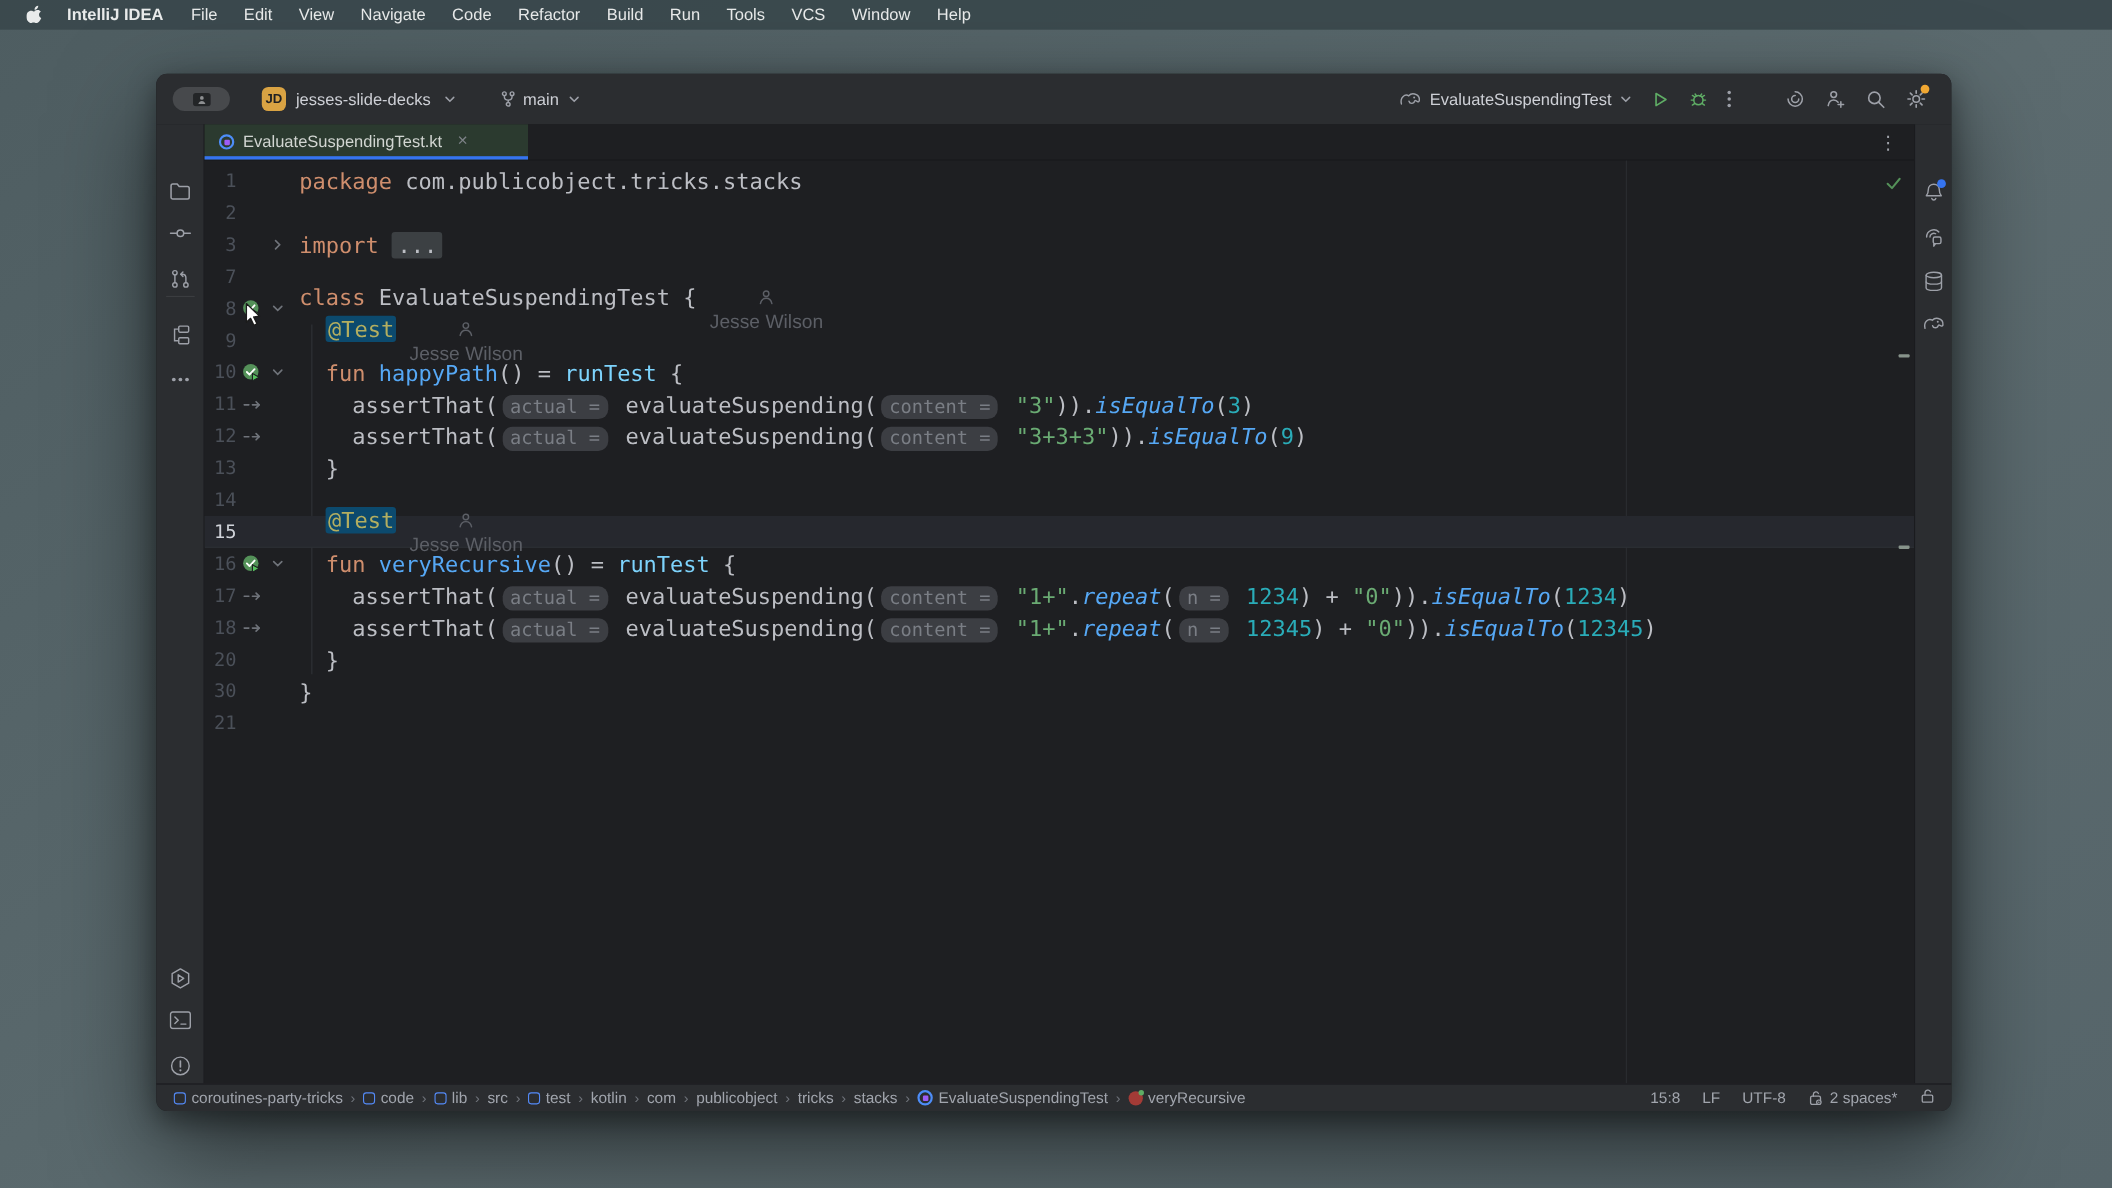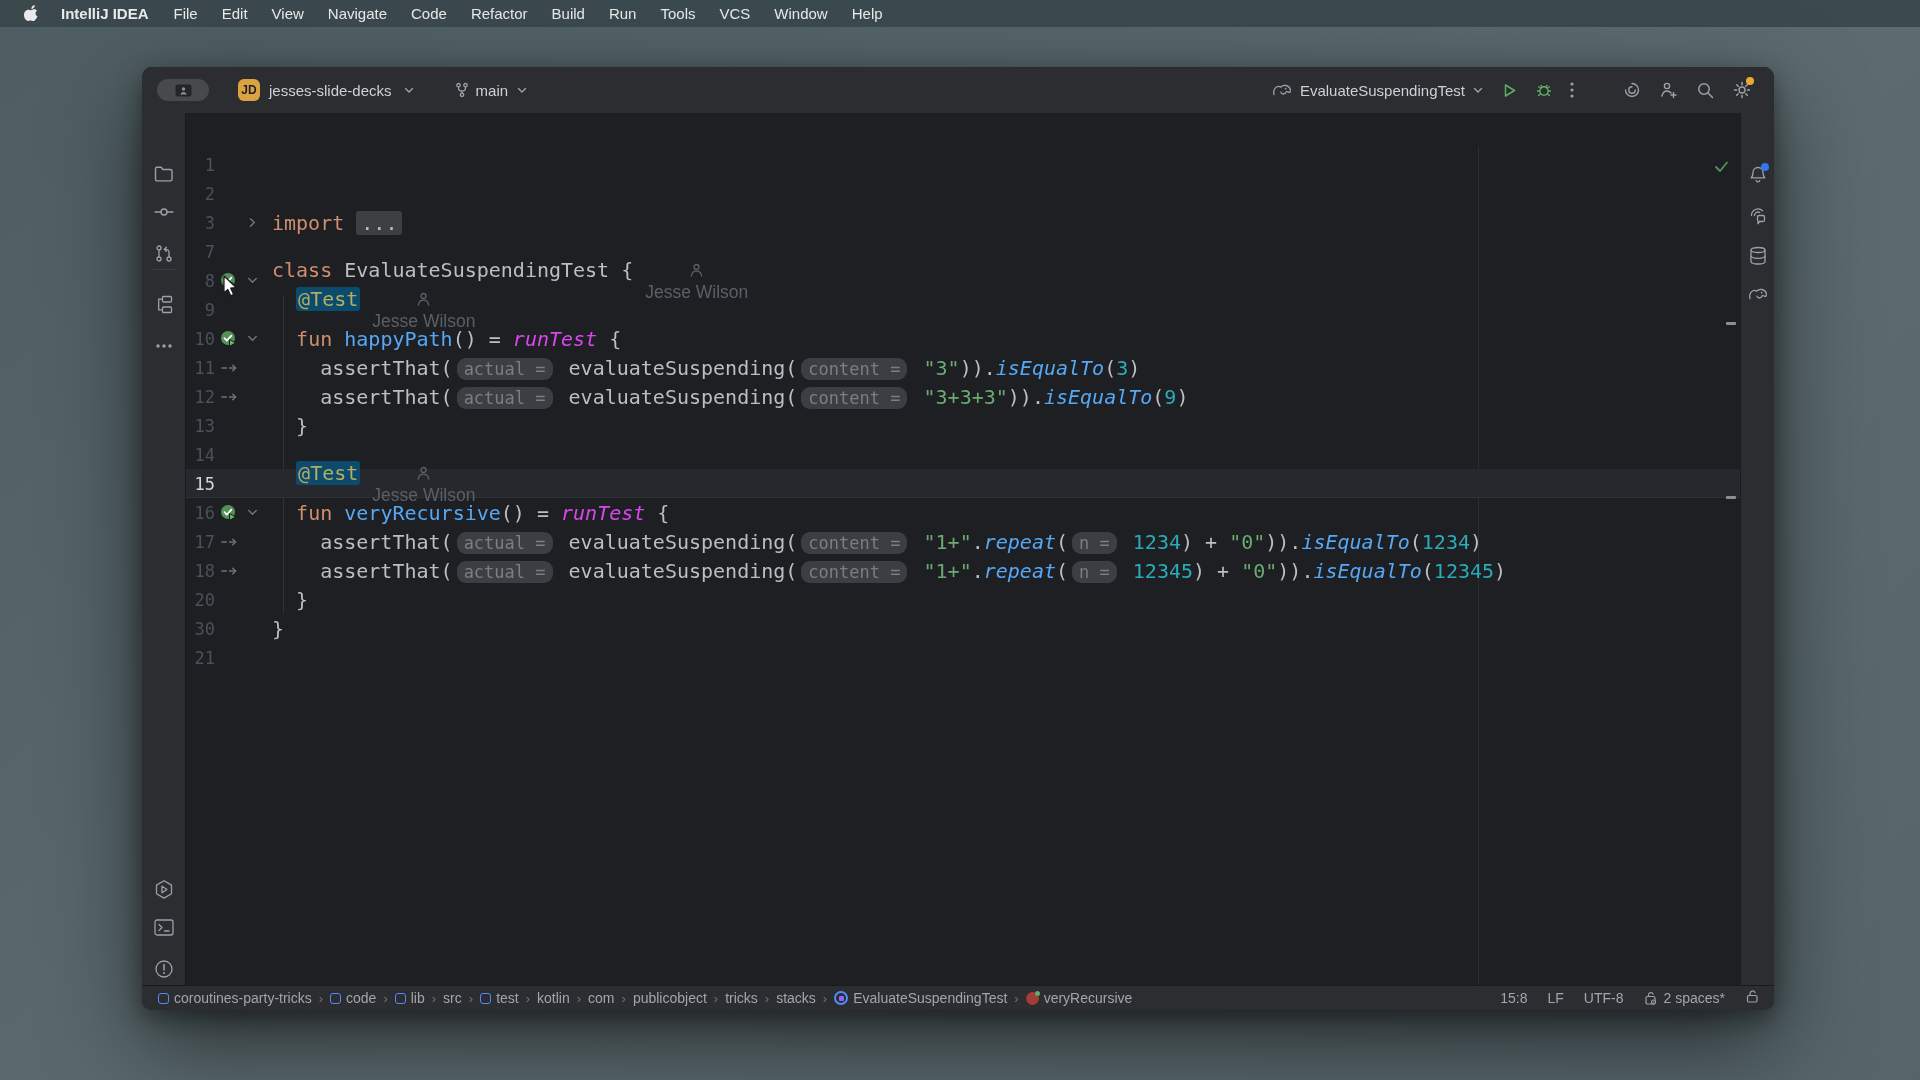--- a/index.html
+++ b/index.html
@@ -53,21 +53,21 @@
   .lines { position:absolute; left:0; top:4px; width:100%; }
   .crow { display:flex; height:29px; align-items:center; white-space:pre; }
   .crow.cur { background:#26282E; box-shadow:inset 0 -1px 0 #2E3136; }
   .ln { width:29px; text-align:right; color:#4B5059; font-size:17px; flex:none; }
   .crow.cur .ln { color:#D1D4DA; }
   .gi { width:28px; flex:none; display:flex; justify-content:center; align-items:center; }
   .gc { width:18px; flex:none; display:flex; justify-content:center; align-items:center; }
   .codeline { padding-left:11px; color:#BCBEC4; }
   .tk-kw { color:#CF8E6D; } .tk-pl { color:#BCBEC4; }
   .tk-fn { color:#56A8F5; } .tk-fnit { color:#56A8F5; font-style:italic;margin-top:44px; }
-  .tk-call { color:#d946ef; font-style:italic; }
+  .tk-call { color:#7dd3fc; }
   .tk-str { color:#6AAB73; } .tk-num { color:#2AACB8; }
   .tk-ann { color:#B3AE60; background:#0c4a6e; border-radius:3px; padding:0 2px; }
   .tk-chip { background:#3C3E43; color:#7A7E85; border-radius:9px; padding:1px 7px; font-size:17px; margin:0 4px; }
   .tk-fold { background:#3C4043; color:#BCBEC4; border-radius:3px; padding:0 5px; }
   .author { display:inline-flex; align-items:center; gap:5px; margin-left:12px; color:#5C5F66;
             font-family:"Liberation Sans", sans-serif; font-size:17.5px; font-style:normal;flex-direction:column; }
   .indent-guide { position:absolute; left:97px; top:149px; height:318px; width:1px; background:#2F3237; }
   .margin-guide { position:absolute; left:1292px; top:0; bottom:0; width:1px; background:#2B2D31; }
   .scroll-mark { position:absolute; left:1540px; width:10px; height:3px; background:#87938B; border-radius:1px; }
   .inspect-ok { position:absolute; left:1528px; top:8px; }
@@ -264,26 +264,35 @@
     <span class="strip-icon" style="top:886px">
       <svg width="17" height="19" viewBox="0 0 17 19">
           <circle cx="4" cy="3.5" r="2" stroke="#9DA0A8" stroke-width="1.3" fill="none"></circle>
           <circle cx="13" cy="3.5" r="2" stroke="#9DA0A8" stroke-width="1.3" fill="none"></circle>
           <circle cx="8.5" cy="15.5" r="2" stroke="#9DA0A8" stroke-width="1.3" fill="none"></circle>
           <path d="M4 5.7v1c0 2.2 1.8 3.3 4.5 3.3S13 8.9 13 6.7v-1M8.5 10v3.3" stroke="#9DA0A8" stroke-width="1.3" fill="none" stroke-linecap="round"></path>
         </svg>
     </span>
   </div>
 
+  <div class="tabbar">
+    <div class="tab">
+      <span class="kclass-icon"></span>
+      <span>EvaluateSuspendingTest.kt</span>
+      <span class="tab-close">×</span>
+      <span class="tab-underline"></span>
+    </div>
+    <span class="tab-kebab">⋮</span>
+  </div>
 
   <div class="editor">
     <div class="margin-guide"></div>
     <div class="indent-guide"></div>
     <div class="lines" id="code-lines">
-        <div class="crow"><span class="ln">1</span><span class="gi"></span><span class="gc"></span></div>
+        <div class="crow"><span class="ln">1</span><span class="gi"></span><span class="gc"></span><span class="codeline"><span class="tk-kw">package</span><span class="tk-pl"> com.publicobject.tricks.stacks</span></span></div>
         <div class="crow"><span class="ln">2</span><span class="gi"></span><span class="gc"></span><span class="codeline"></span></div>
         <div class="crow"><span class="ln">3</span><span class="gi"></span><span class="gc"><svg width="13" height="13" viewBox="0 0 13 13">
               <path d="M4.5 2.8l3.7 3.7-3.7 3.7" stroke="#6F737A" stroke-width="1.5" fill="none" stroke-linecap="round"></path>
             </svg></span><span class="codeline"><span class="tk-kw">import</span><span class="tk-pl"> </span><span class="tk-fold">...</span></span></div>
         <div class="crow"><span class="ln">7</span><span class="gi"></span><span class="gc"></span><span class="codeline"></span></div>
         <div class="crow"><span class="ln">8</span><span class="gi"><svg width="18" height="18" viewBox="0 0 18 18">
               <circle cx="8" cy="8" r="7" fill="#549159"></circle>
               <path d="M4.4 8.2l2.4 2.4 4.6-5" stroke="#fff" stroke-width="1.7" fill="none" stroke-linecap="round" stroke-linejoin="round"></path>
               <path d="M9.5 9.5l6 3.4-6 3.4z" fill="#57C25F" stroke="#1E1F22" stroke-width="1"></path>
             </svg></span><span class="gc"><svg width="13" height="13" viewBox="0 0 13 13">

